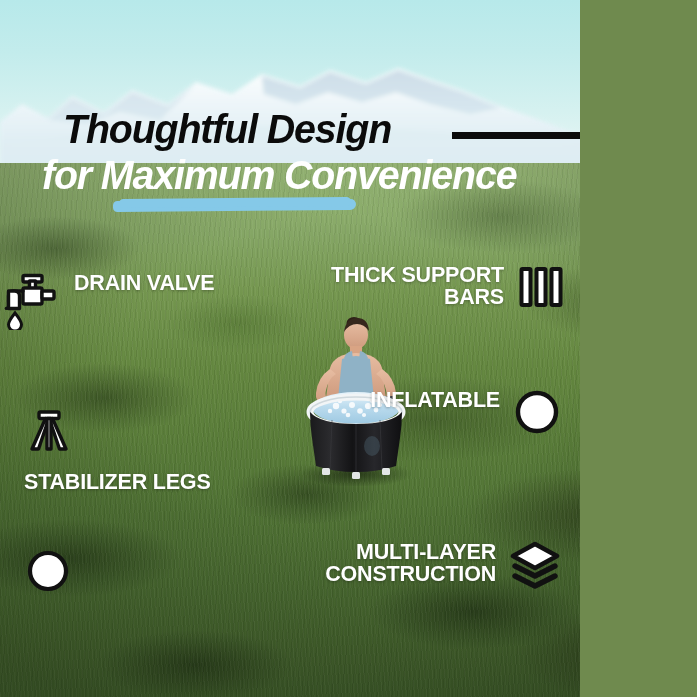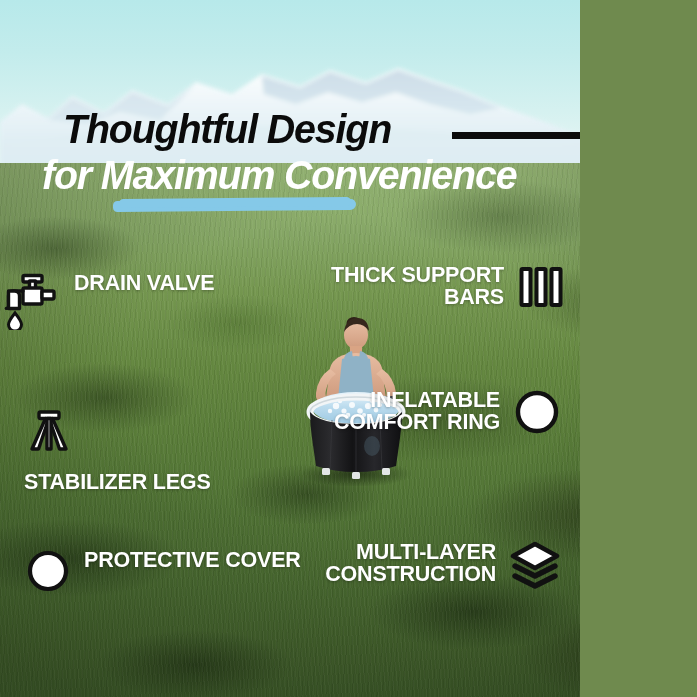--- a/index.html
+++ b/index.html
@@ -333,35 +333,34 @@
           <path d="M21.5,9.5 L8,40 L14.5,40 L24,12 Z"></path>
           <path d="M28.5,9.5 L42,40 L35.5,40 L26,12 Z"></path>
           <path d="M23,9.5 L27,9.5 L27,40 L23,40 Z"></path>
         </g>
       </svg>
     </span>
     <span class="feat-label">STABILIZER LEGS</span>
   </div>
 
   <div class="feature right" id="f-ring">
-    <span class="feat-label two-line"><span>INFLATABLE</span><br><span>COMFORT RING</span></span>
+    <span class="feat-label two-line"><span>INFLATABLE</span><br></span>
     <span class="ico">
       <svg width="46" height="46" viewBox="0 0 46 46">
         <circle cx="23" cy="23" r="19" fill="#fff" stroke="#111" stroke-width="4.4"></circle>
       </svg>
     </span>
   </div>
 
   <div class="feature left" id="f-cover">
     <span class="ico">
       <svg width="44" height="44" viewBox="0 0 44 44">
         <circle cx="22" cy="22" r="18" fill="#fff" stroke="#111" stroke-width="4.2"></circle>
       </svg>
     </span>
-    <span class="feat-label">PROTECTIVE COVER</span>
   </div>
 
   <div class="feature right" id="f-layers">
     <span class="feat-label two-line"><span>MULTI-LAYER</span><br><span>CONSTRUCTION</span></span>
     <span class="ico">
       <svg width="50" height="48" viewBox="0 0 50 48">
         <path d="M25,3 L47,15 L25,27 L3,15 Z" fill="#fff" stroke="#111" stroke-width="4.6" stroke-linejoin="round"></path>
         <path d="M5,25 L25,35 L45,25" fill="none" stroke="#111" stroke-width="5.4" stroke-linecap="round" stroke-linejoin="round"></path>
         <path d="M5,35 L25,45 L45,35" fill="none" stroke="#111" stroke-width="5.4" stroke-linecap="round" stroke-linejoin="round"></path>
       </svg>

